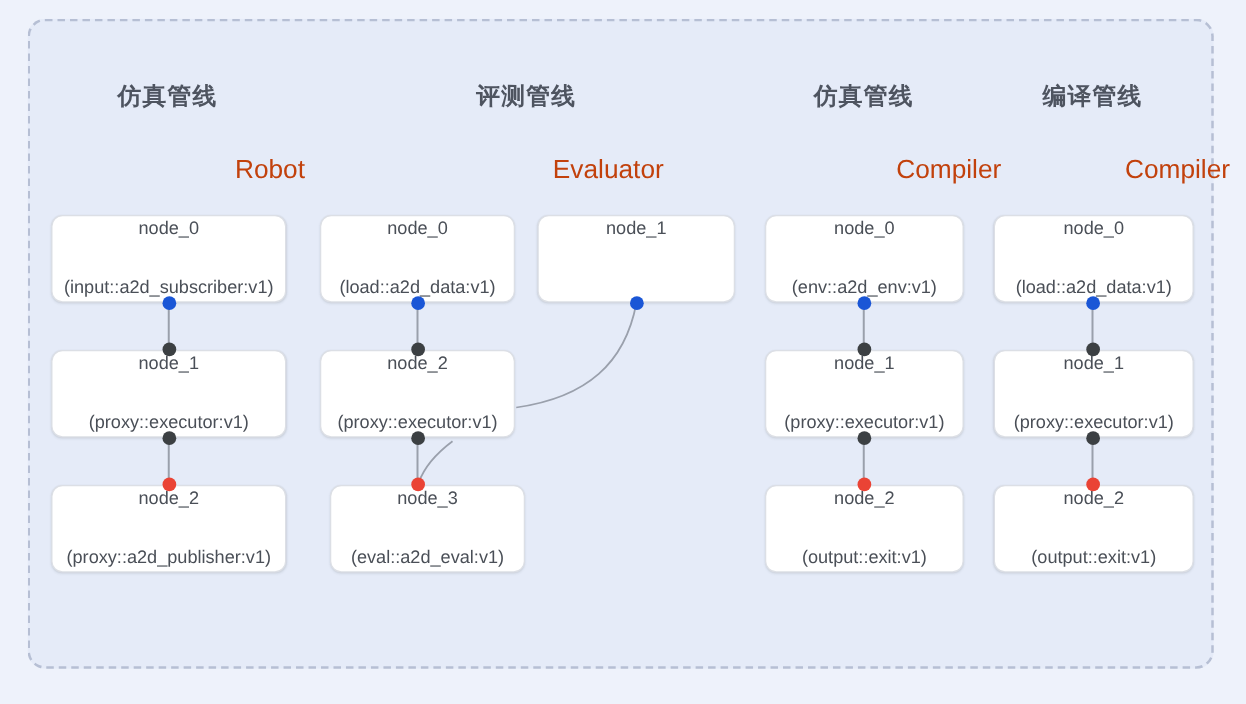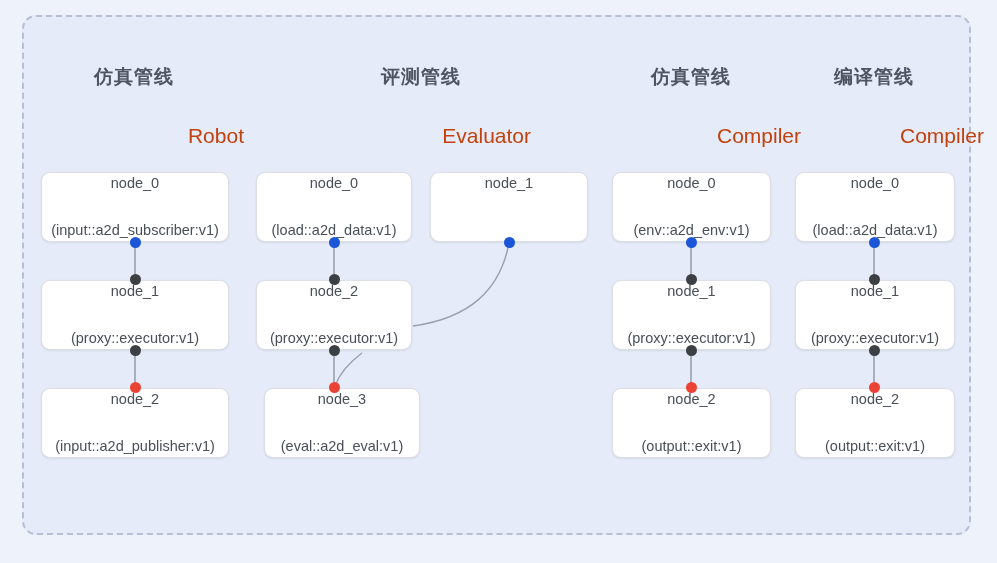--- a/index.html
+++ b/index.html
@@ -133,21 +133,21 @@
       <div class="node-box" style="left: 41px; top: 172px; width: 188px; height: 70px;">
         <div class="node-id">node_0</div>
         <div class="node-type">(input::a2d_subscriber:v1)</div>
       </div>
       <div class="node-box" style="left: 41px; top: 280px; width: 188px; height: 70px;">
         <div class="node-id">node_1</div>
         <div class="node-type">(proxy::executor:v1)</div>
       </div>
       <div class="node-box" style="left: 41px; top: 388px; width: 188px; height: 70px;">
         <div class="node-id">node_2</div>
-        <div class="node-type">(input::a2d_publisher:v1)</div>
+        <div class="node-type">(proxy::a2d_publisher:v1)</div>
       </div>
       <div class="port port-out" style="left: 129.5px; top: 236.5px; background: rgb(26, 86, 214);"></div>
       <div class="port port-in" style="left: 129.5px; top: 273.5px; background: rgb(60, 64, 67);"></div>
       <div class="port port-in" style="left: 129.5px; top: 344.5px; background: rgb(60, 64, 67);"></div>
       <div class="port port-final" style="left: 129.5px; top: 381.5px; background: rgb(234, 67, 53);"></div>
       <div class="col-title" style="left: 311px; top: 64px; width: 220px;">评测管线</div>
       <div class="col-subtitle" style="left: 311px; top: 124px; width: 220px;">Evaluator</div>
       <div class="node-box" style="left: 256px; top: 172px; width: 156px; height: 70px;">
         <div class="node-id">node_0</div>
         <div class="node-type">(load::a2d_data:v1)</div>

